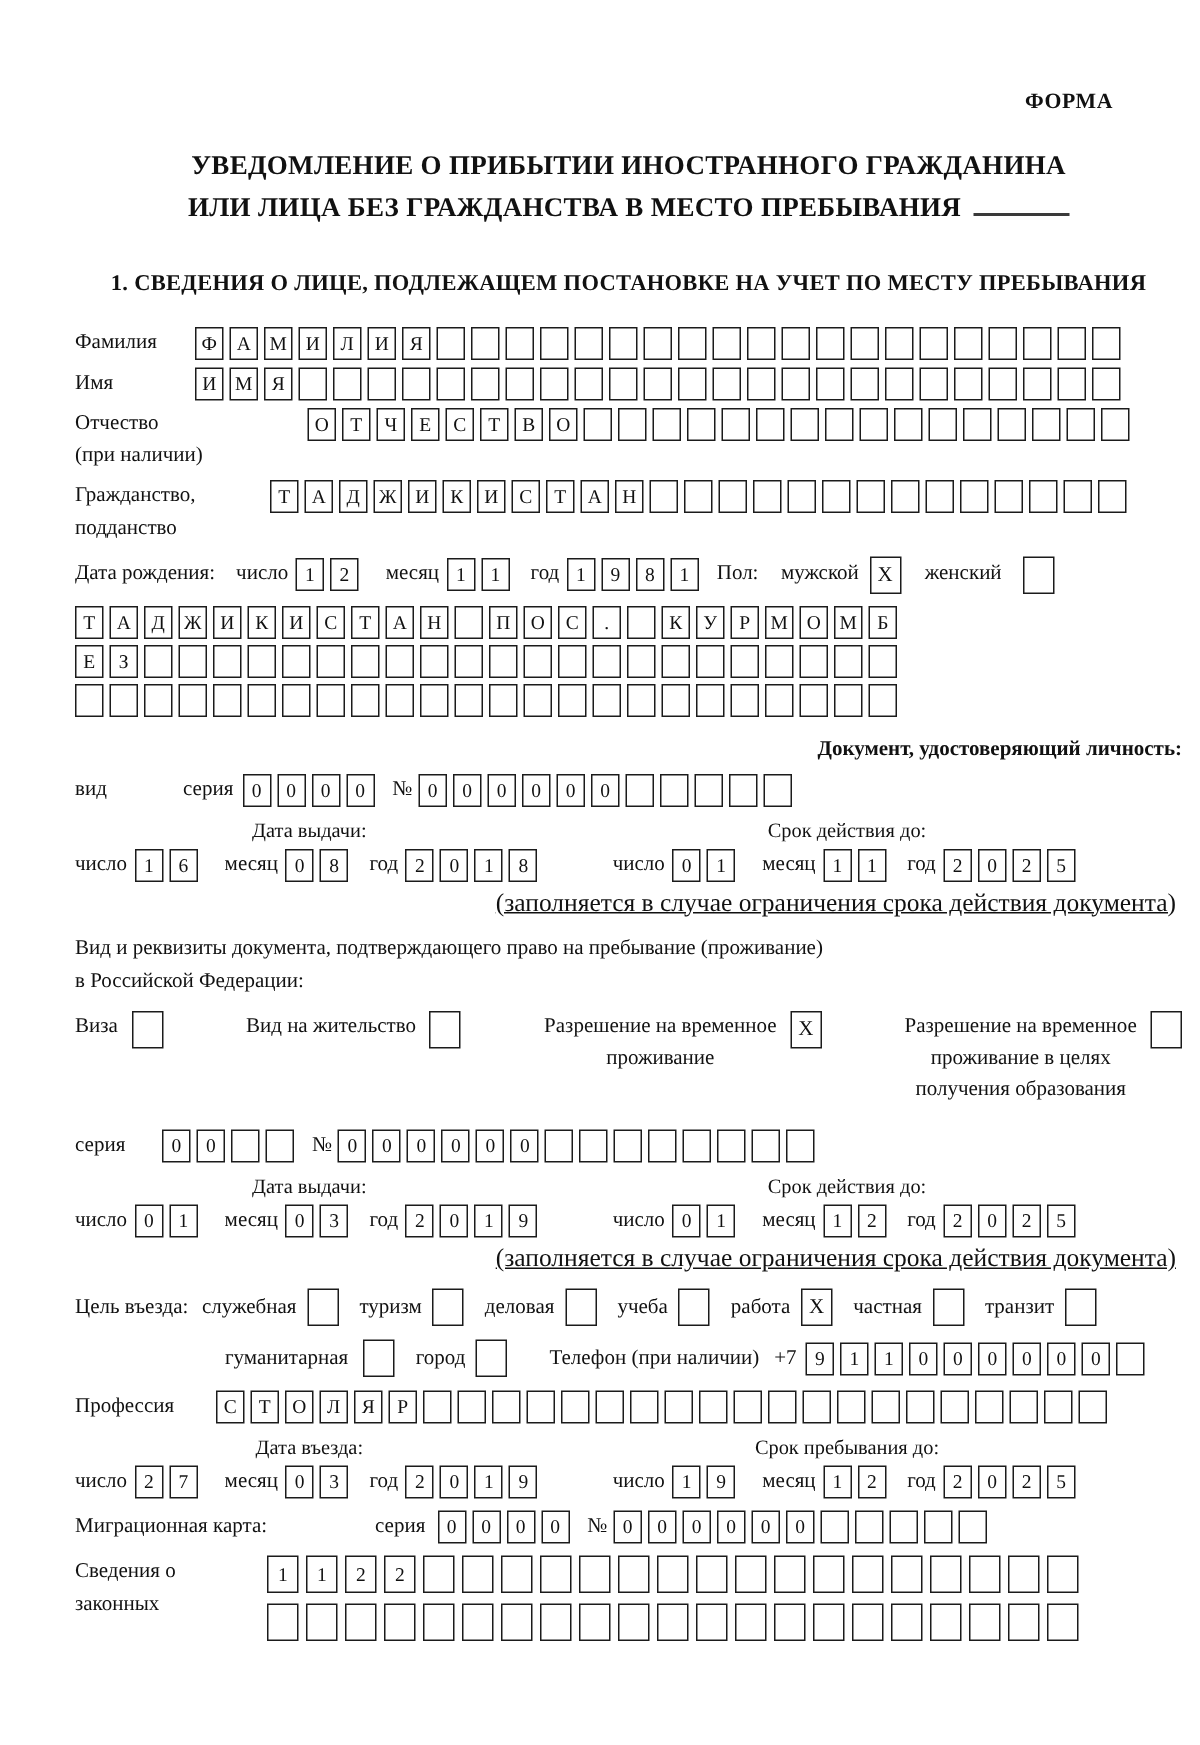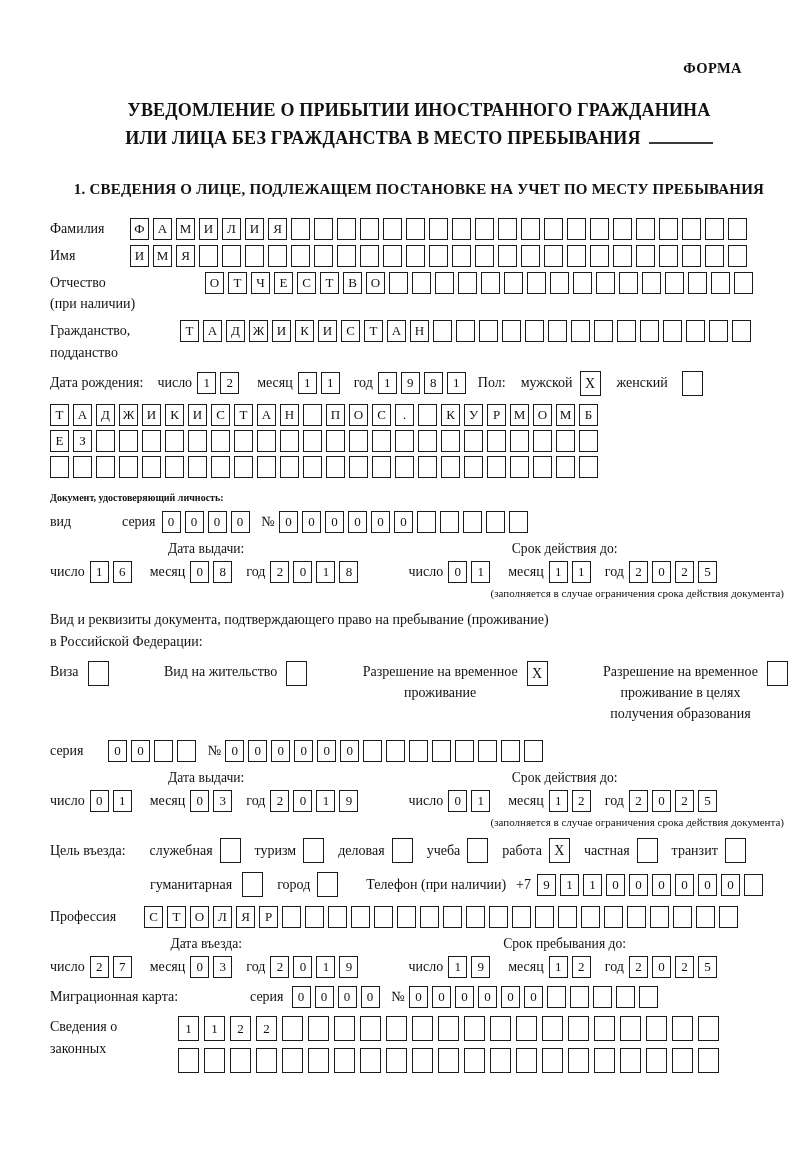--- a/index.html
+++ b/index.html
@@ -37,46 +37,46 @@
 
   .frow{display:flex;align-items:center;margin-bottom:5px;}
   .frow.top{align-items:flex-start;}
   .lbl{flex:none;}
   .lbl.w80{width:80px;}
   .lbl.w155{width:155px;line-height:1.55;}
   .lbl.w130{width:130px;line-height:1.55;}
   .lblcol{flex:none;line-height:1.55;}
   .boxrows .boxes{display:block;margin-bottom:4px;}
 
-  .doc-head{text-align:left;font-weight:bold;font-size:10px;margin:10px 0 8px 0;}
+  .doc-head{text-align:right;font-weight:bold;font-size:14px;margin:10px 0 8px 0;}
 
   .inline-lbl{margin:0 6px 0 12px;}
   .num-lbl{margin:0 4px 0 8px;}
 
   
   .date-pair{display:flex;margin-top:8px;gap:16px;}
   .date-col{}
   .date-col .dhead{text-align:center;font-size:13.6px;margin-bottom:4px;}
   .date-row{display:flex;align-items:center;white-space:nowrap;}
   .dlabel{margin-right:5px;}
   .dlabel.m{margin-left:14px;}
   .dlabel.y{margin-left:10px;}
   .date-col.right{margin-left:30px;}
-  .note-right{text-align:right;padding-right:4px;font-size:11px;margin:4px 0 10px 0;}
+  .note-right{text-align:right;padding-right:4px;font-size:17px;margin:4px 0 10px 0;text-decoration:underline;}
 
   .intro{font-size:14px;line-height:1.6;margin-top:6px;}
 
   .opts{display:flex;align-items:flex-start;justify-content:space-between;margin:8px 0 16px 0;}
   .opt{display:flex;align-items:flex-start;}
   .opt .olabel{text-align:center;line-height:1.5;margin-right:9px;}
   .opt .olabel.left{text-align:left;}
 
   .purpose-row{display:flex;align-items:center;margin-bottom:9px;flex-wrap:nowrap;}
   .purpose-row .plabel{margin:0 7px 0 14px;}
-  .purpose-row .plabel.first{margin-left:24px;text-align:right;}
+  .purpose-row .plabel.first{margin-left:9px;text-align:right;}
   .purpose-row.indent{padding-left:100px;}
   .phone-lbl{margin:0 10px 0 28px;}
   .plus{margin-right:6px;}
 </style>
 </head>
 <body>
 
 <div class="page">
 
 

